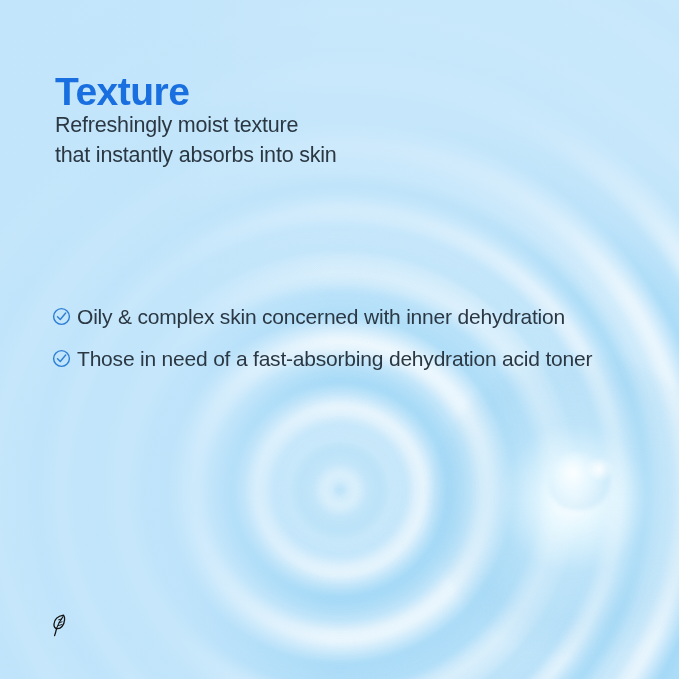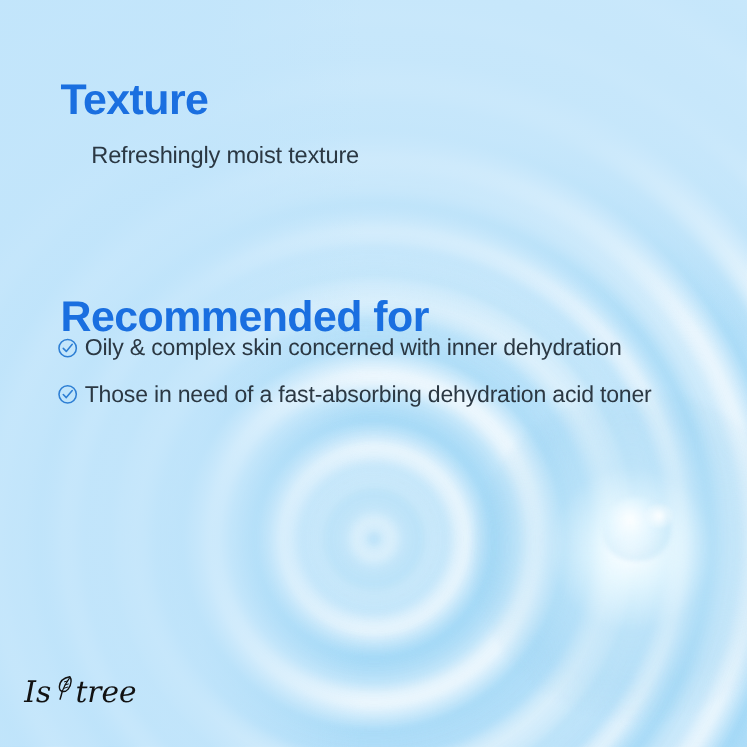--- a/index.html
+++ b/index.html
@@ -165,26 +165,25 @@
 
   #heading-recommended {
     top: 235px;
     font-size: 39px;
     line-height: 44px;
   }
 
   .body-block {
     position: absolute;
     left: 55px;
-    top: 126px;
+    top: 110px;
     color: #2b3843;
     font-size: 21.5px;
     line-height: 30px;
     letter-spacing: -0.2px;
-    margin-left: 28px;
   }
 
   .body-line { white-space: nowrap; }
 
   .bullet-list {
     position: absolute;
     left: 52px;
     top: 303px;
     margin: 0;
     padding: 0;
@@ -254,23 +253,23 @@
   <div class="droplet-spark"></div>
   <div class="top-wash"></div>
   <div class="left-wash"></div>
 
   <div class="content">
 
     <h1 class="heading" id="heading-texture">Texture</h1>
 
     <div class="body-block">
       <div class="body-line">Refreshingly moist texture</div>
+      <div class="body-line">that instantly absorbs into skin</div>
     </div>
 
-    <h2 class="heading" id="heading-recommended">Recommended for</h2>
 
     <ul class="bullet-list">
       <li class="bullet-item">
         <span class="check-icon">
           <svg viewBox="0 0 20 20" width="19" height="19">
             <circle cx="10" cy="10" r="8.3" fill="none" stroke="#2e7fd4" stroke-width="1.5"></circle>
             <path d="M5.8 10.2 L8.7 13.1 L14.4 6.3" fill="none" stroke="#2e7fd4" stroke-width="1.5" stroke-linecap="round" stroke-linejoin="round"></path>
           </svg>
         </span>
         <span class="bullet-text">Oily &amp; complex skin concerned with inner dehydration</span>
@@ -279,24 +278,20 @@
         <span class="check-icon">
           <svg viewBox="0 0 20 20" width="19" height="19">
             <circle cx="10" cy="10" r="8.3" fill="none" stroke="#2e7fd4" stroke-width="1.5"></circle>
             <path d="M5.8 10.2 L8.7 13.1 L14.4 6.3" fill="none" stroke="#2e7fd4" stroke-width="1.5" stroke-linecap="round" stroke-linejoin="round"></path>
           </svg>
         </span>
         <span class="bullet-text">Those in need of a fast-absorbing dehydration acid toner</span>
       </li>
     </ul>
 
-    <div class="logo">
-      <span class="logo-text">Is</span>
-      <span class="logo-text" style="margin-left:22px;">tree</span>
-    </div>
     <span class="logo-leaf">
       <svg viewBox="0 0 24 26" width="24" height="26">
         <path d="M16.5 3.2 C11 4.2 7.4 7.6 7.0 12.0 C6.8 14.4 8.0 16.2 9.9 16.6
                  C13.6 17.4 17.2 13.2 17.6 7.6 C17.75 5.9 17.3 4.3 16.5 3.2 Z" fill="none" stroke="#121212" stroke-width="1.3" stroke-linejoin="round"></path>
         <path d="M16.0 4.6 C13.4 8.0 11.2 12.0 9.6 16.4" fill="none" stroke="#121212" stroke-width="1.1" stroke-linecap="round"></path>
         <path d="M14.6 7.0 L11.6 7.8 M15.1 9.8 L12.0 10.8 M14.6 12.6 L11.4 13.6" fill="none" stroke="#121212" stroke-width="0.9" stroke-linecap="round"></path>
         <path d="M9.6 16.4 C9.0 19.0 8.4 21.4 7.6 23.6" fill="none" stroke="#121212" stroke-width="1.3" stroke-linecap="round"></path>
       </svg>
     </span>
 

